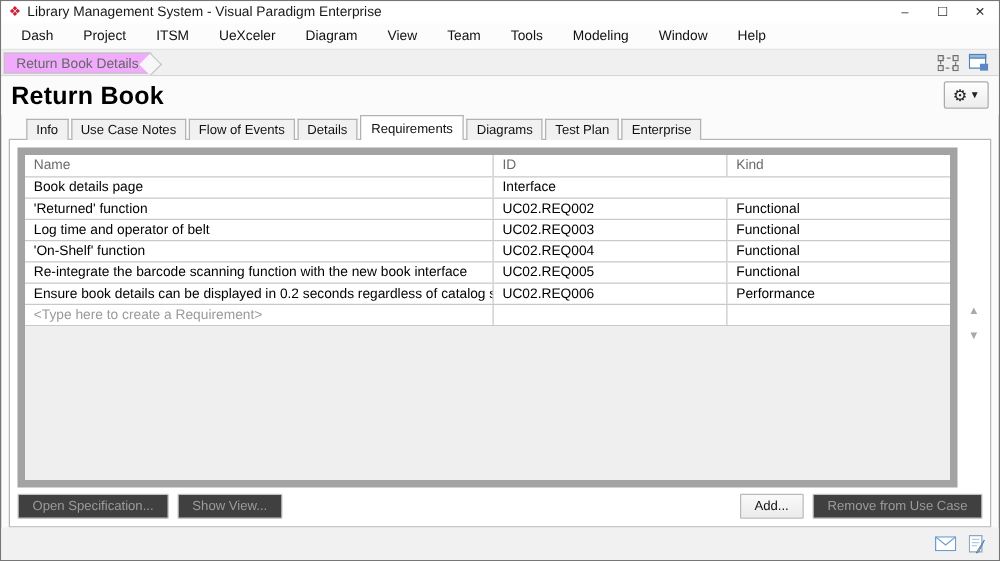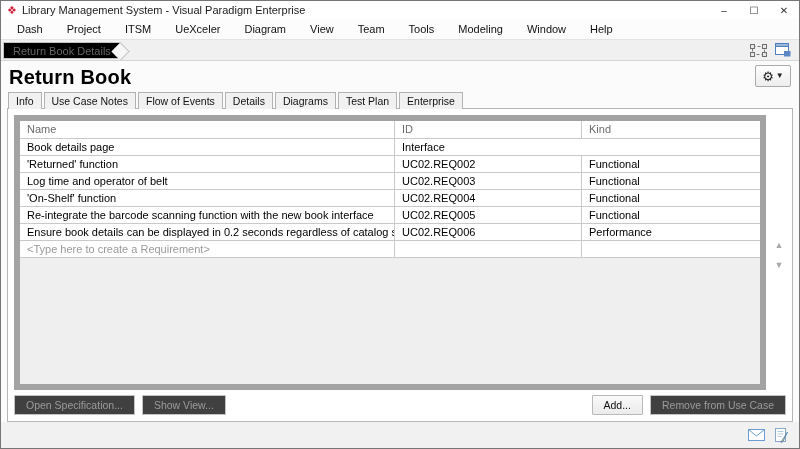--- a/index.html
+++ b/index.html
@@ -16,42 +16,42 @@
   .title-text { font-size:11px; color:#1a1a1a; }
   .win-controls { margin-left:auto; display:flex; height:100%; }
   .win-btn { width:30px; display:flex; align-items:center; justify-content:center; font-size:10px; color:#333; cursor:default; }
   
   .menubar { height:21px; background:#fcfcfc; border-bottom:1px solid #e4e4e4; display:flex; align-items:center; padding-left:4px; flex:0 0 auto;text-align:right; }
   .menu-item { padding:0 12px; font-size:11px; color:#111; }
   
   .crumbbar { height:21px; background:#f0f0f0; border-bottom:1px solid #d6d6d6; display:flex; align-items:center; padding:0 8px 0 2px; flex:0 0 auto; }
   .crumb {
     position:relative; height:17px; line-height:16px; padding:0 10px 0 9px;
-    background:#000000; border:1px solid #c4c4c4; border-right:none;
+    background:#f0abfc; border:1px solid #c4c4c4; border-right:none;
     color:#666; font-size:11px; margin-right:14px;
   }
   .crumb::after {
     content:""; position:absolute; right:-6.5px; top:2px; width:12px; height:12px;
     background:#f7f7f7; border-top:1px solid #c4c4c4; border-right:1px solid #c4c4c4;
     transform:rotate(45deg);
   }
   .crumb-tools { margin-left:auto; display:flex; align-items:center; gap:8px; }
   .tool-icon { display:inline-flex; }
   
   .heading { height:31px; position:relative; padding:4px 0 0 8px; background:#fbfbfb; flex:0 0 auto; }
   .page-title { font-size:20px; font-weight:bold; line-height:24px; letter-spacing:0.2px; }
   .gear-btn {
     position:absolute; right:8px; top:4px; width:36px; height:22px;
     background:linear-gradient(#fefefe,#ededed); border:1px solid #ababab; border-radius:2px;
     display:flex; align-items:center; justify-content:center; gap:2px;
   }
   .gear-glyph { font-size:13px; color:#222; line-height:1; }
   .gear-caret { font-size:8px; color:#222; line-height:1; }
   
-  .tabs { display:flex; align-items:flex-end; padding-left:7px; position:relative; z-index:2; margin-bottom:-1px; flex:0 0 auto; }
+  .tabs { display:flex; align-items:flex-end; padding-left:20px; position:relative; z-index:2; margin-bottom:-1px; flex:0 0 auto; }
   .tab {
     background:#f1f1f1; border:1px solid #b2b2b2; border-bottom:none;
     padding:2px 7px 2px 7px; margin-right:2px; font-size:10.5px; color:#111;
   }
   .tab.active { background:#fff; padding:4px 8px 3px 8px; margin-bottom:0; }
   
   .panel {
     flex:1 1 auto; margin:0 6px; background:#fff; border:1px solid #b6b6b6;
     display:flex; flex-direction:column; min-height:0;
   }
@@ -135,20 +135,21 @@
       <span class="gear-glyph">⚙</span>
       <span class="gear-caret">▼</span>
     </div>
   </div>
 
   <div class="tabs">
     <div class="tab">Info</div>
     <div class="tab">Use Case Notes</div>
     <div class="tab">Flow of Events</div>
     <div class="tab">Details</div>
+    <div class="tab active">Requirements</div>
     <div class="tab">Diagrams</div>
     <div class="tab">Test Plan</div>
     <div class="tab">Enterprise</div>
   </div>
 
   <div class="panel">
     <div class="table-zone">
       <div class="req-table">
         <div class="t-row t-head">
           <div class="t-cell">Name</div>

